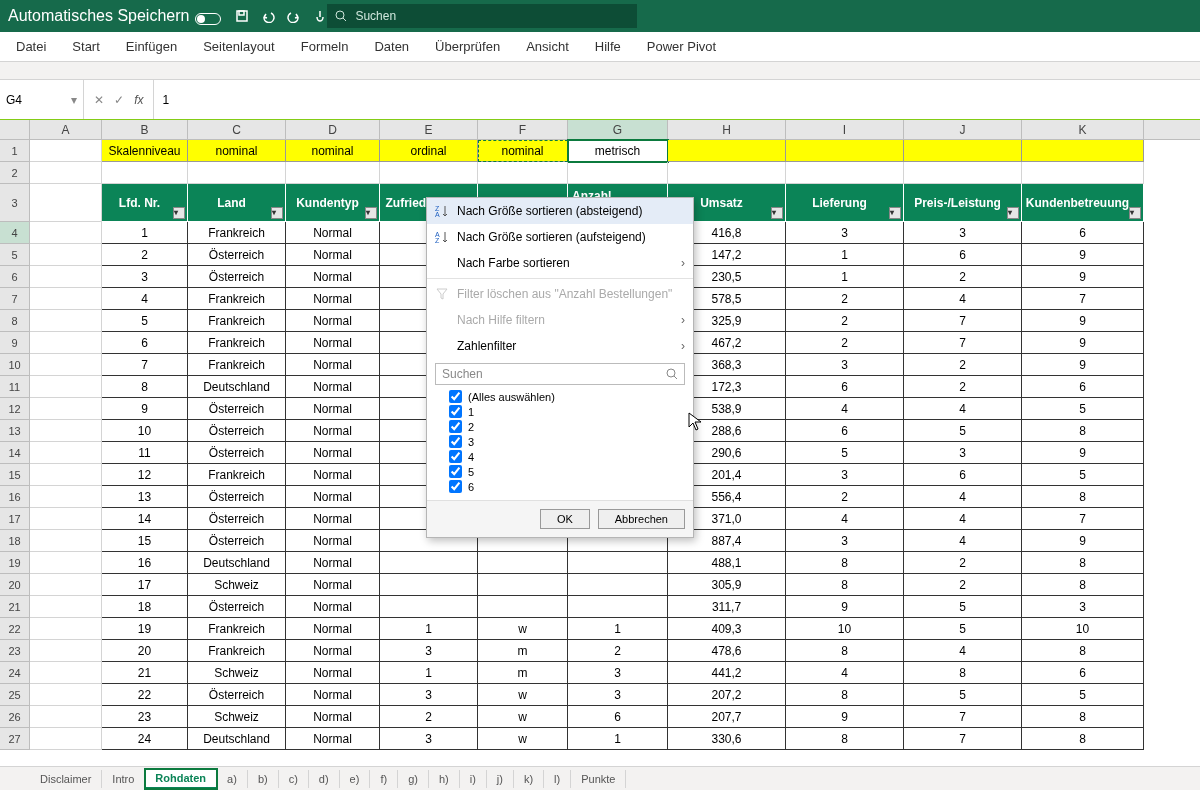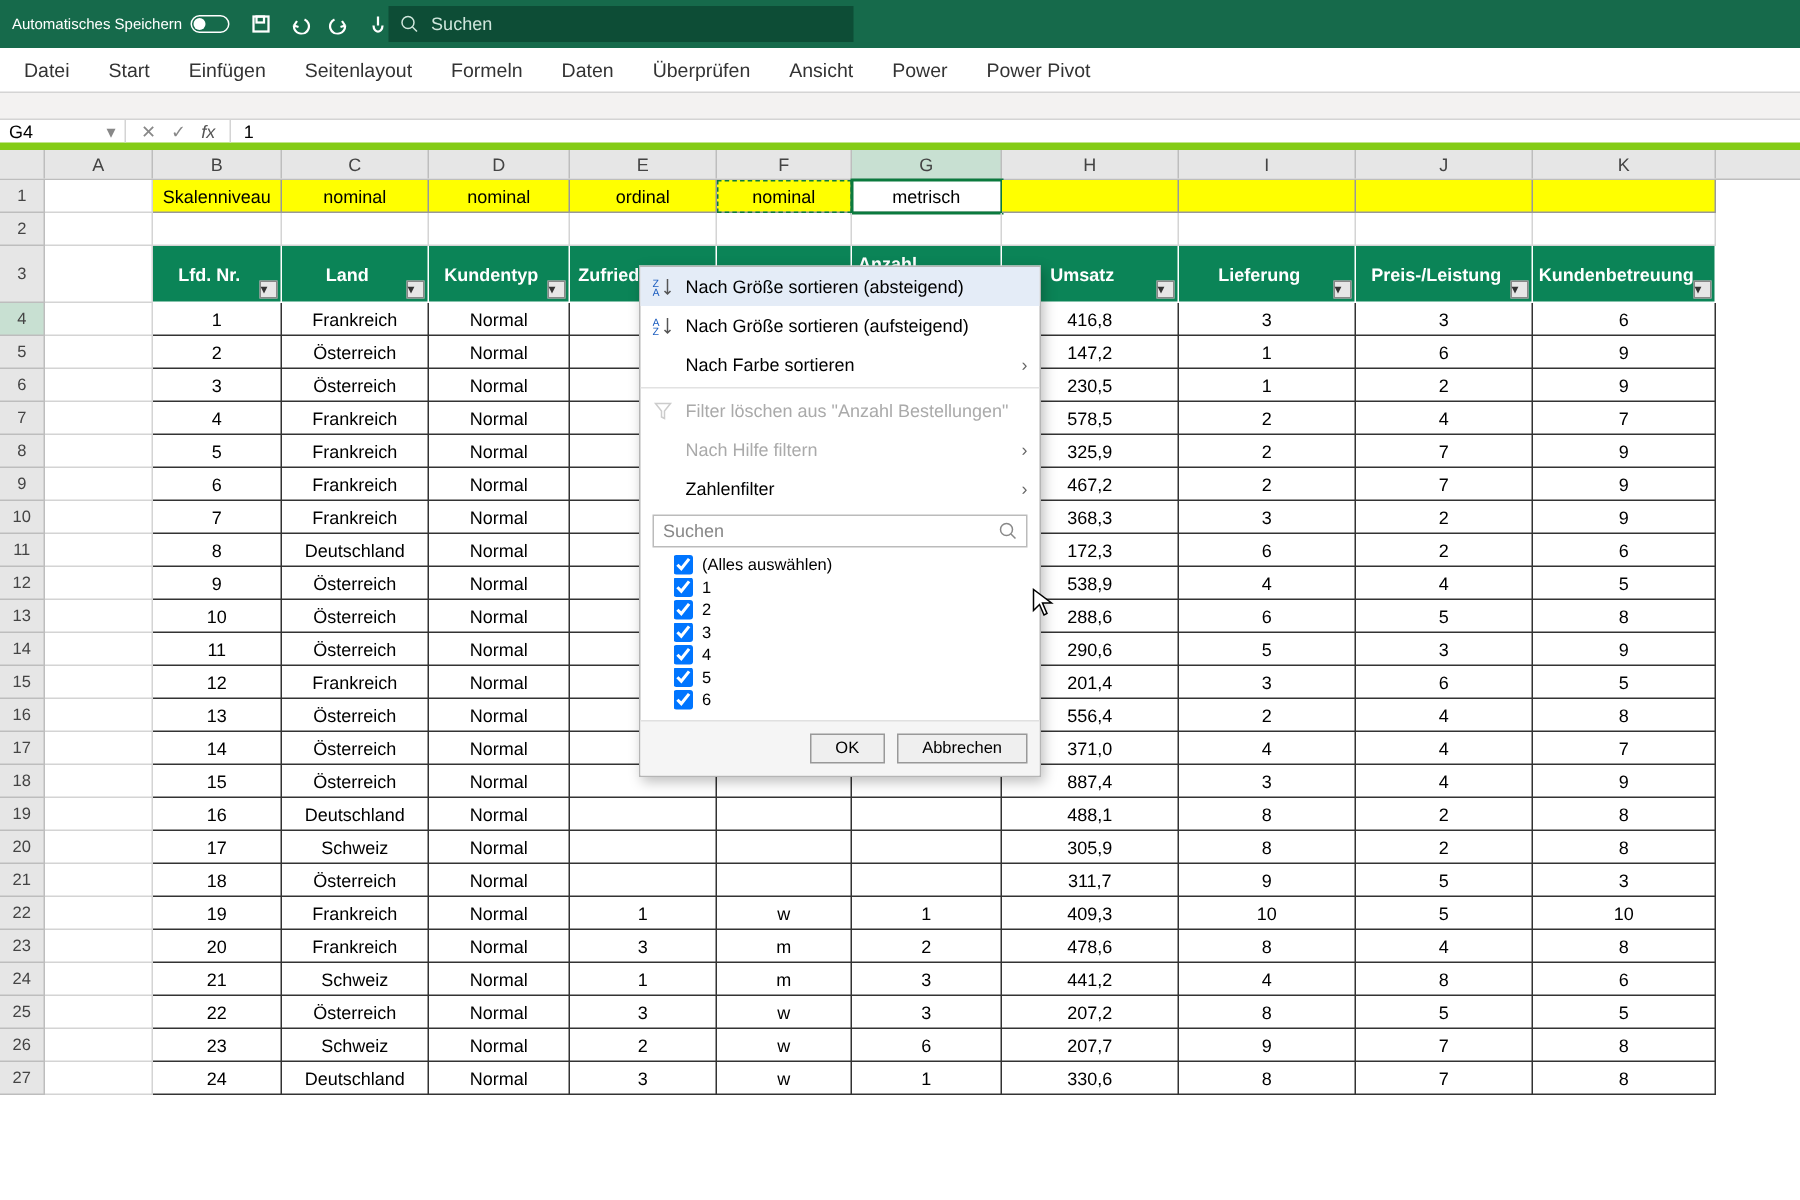--- a/index.html
+++ b/index.html
@@ -1,28 +1,28 @@
 <!DOCTYPE html>
 <html><head>
 <meta charset="utf-8">
 <style>
 *{box-sizing:border-box;margin:0;padding:0;font-family:"Segoe UI",Arial,sans-serif}
 body{background:#fff;overflow:hidden;height:800px;width:1200px;font-size:12px}
 .titlebar{background:#166a4b;height:32px;display:flex;align-items:center;color:#fff;padding:0 8px}
-.autosave{display:flex;align-items:flex-end;gap:6px;font-size:10px}
+.autosave{display:flex;align-items:flex-end;gap:6px;font-size:16px}
 .toggle{width:26px;height:12px;border:1px solid #fff;border-radius:7px;position:relative}
 .toggle::after{content:"";position:absolute;left:1px;top:1px;width:8px;height:8px;border-radius:50%;background:#fff}
 .qat{display:flex;gap:12px;margin-left:14px;align-items:center}
 .qat svg{width:14px;height:14px;fill:none;stroke:#fff;stroke-width:1.5}
 .doctitle{flex:1;text-align:center;font-size:12px}
 .searchbox{background:#0d4d36;min-width:310px;height:24px;display:flex;align-items:center;padding:0 8px;gap:8px;color:#cfe6dc}
 .ribbon-tabs{background:#fff;height:30px;display:flex;align-items:center;padding:0 6px;gap:6px;border-bottom:1px solid #d4d4d4;font-size:13px;color:#333}
 .ribbon-tabs span{padding:4px 10px;cursor:pointer}
 .ribbon-space{height:18px;background:#f3f2f1;border-bottom:1px solid #d4d4d4}
-.formula-bar{height:20px;display:flex;border-bottom:5px solid #84cc16;background:#fff}
+.formula-bar{height:40px;display:flex;border-bottom:1px solid #84cc16;background:#fff}
 .namebox{width:84px;border-right:1px solid #d4d4d4;padding:0 6px;height:100%;display:flex;align-items:center;justify-content:space-between;font-size:12px}
 .fb-btns{display:flex;align-items:center;gap:10px;padding:0 10px;color:#888}
 .fx{font-style:italic;color:#555}
 .fb-input{flex:1;padding:0 8px;border-left:1px solid #d4d4d4;height:100%;display:flex;align-items:center}
 .grid{position:relative;overflow:hidden;height:670px;background:#fff}
 .col-headers{display:flex;height:20px;background:#e6e6e6;border-bottom:1px solid #bdbdbd}
 .corner{width:30px;border-right:1px solid #bdbdbd;background:#e6e6e6}
 .ch{border-right:1px solid #bdbdbd;text-align:center;font-size:12px;color:#444;line-height:20px;background:#e6e6e6}
 .ch.sel{background:#c8e0d2}
 .rows{display:flex;flex-direction:column}
@@ -89,21 +89,21 @@
 
 <div class="ribbon-tabs" id="ribbon">
     <span>Datei</span>
     <span>Start</span>
     <span>Einfügen</span>
     <span>Seitenlayout</span>
     <span>Formeln</span>
     <span>Daten</span>
     <span>Überprüfen</span>
     <span>Ansicht</span>
-    <span>Power</span>
+    <span>Hilfe</span>
     <span>Power Pivot</span>
   </div>
 <div class="ribbon-space"></div>
 
 <div class="formula-bar">
   <div class="namebox">
       <span>G4</span>
       <span style="color:#888">▾</span>
     </div>
   <div class="fb-btns">
@@ -565,13 +565,31 @@
     <div class="fm-btns">
       <button>OK</button>
       <button>Abbrechen</button>
     </div>
   </div>
 
   <svg class="cursor" width="16" height="20">
       <path d="M1 1l0 14 4-4 3 7 2-1-3-7 6 0z" fill="#fff" stroke="#000"></path>
     </svg>
 
+  <div class="sheets" id="sheets">
+      <div class="sheet">Disclaimer</div>
+      <div class="sheet">Intro</div>
+      <div class="sheet active">Rohdaten</div>
+      <div class="sheet">a)</div>
+      <div class="sheet">b)</div>
+      <div class="sheet">c)</div>
+      <div class="sheet">d)</div>
+      <div class="sheet">e)</div>
+      <div class="sheet">f)</div>
+      <div class="sheet">g)</div>
+      <div class="sheet">h)</div>
+      <div class="sheet">i)</div>
+      <div class="sheet">j)</div>
+      <div class="sheet">k)</div>
+      <div class="sheet">l)</div>
+      <div class="sheet">Punkte</div>
+    </div>
 </div>
 
 </body></html>

